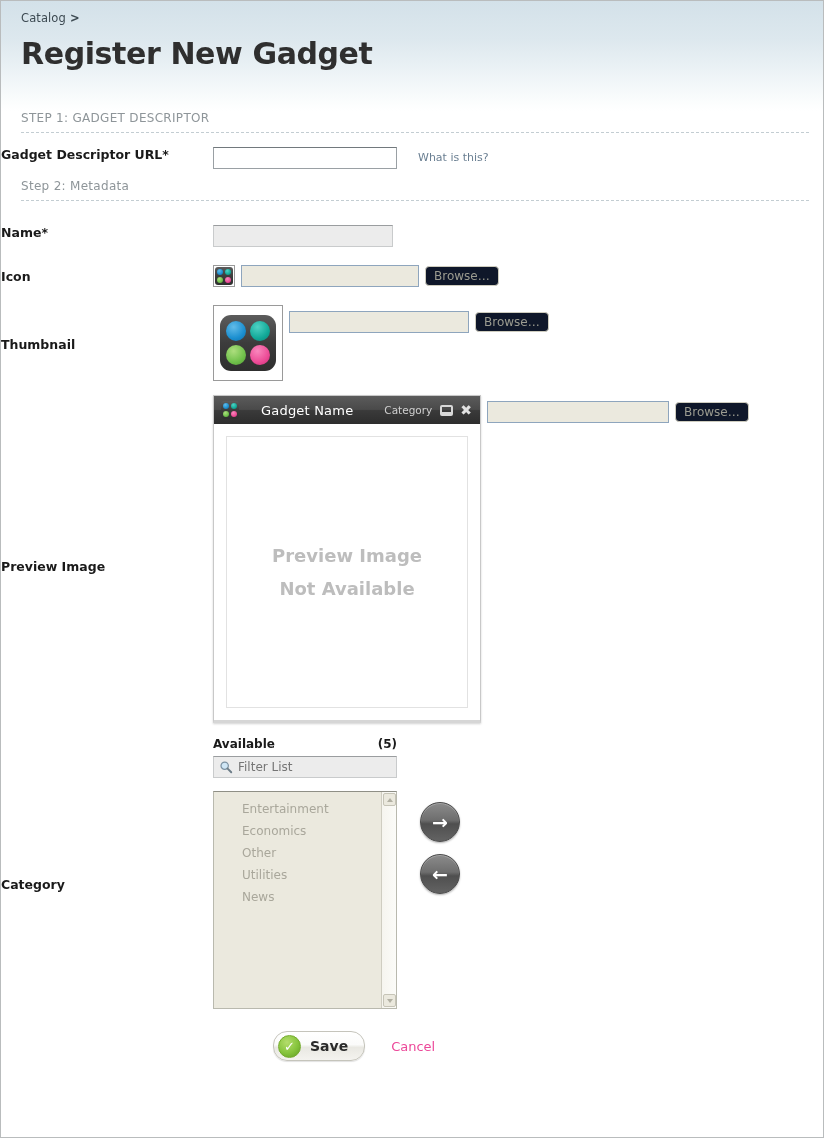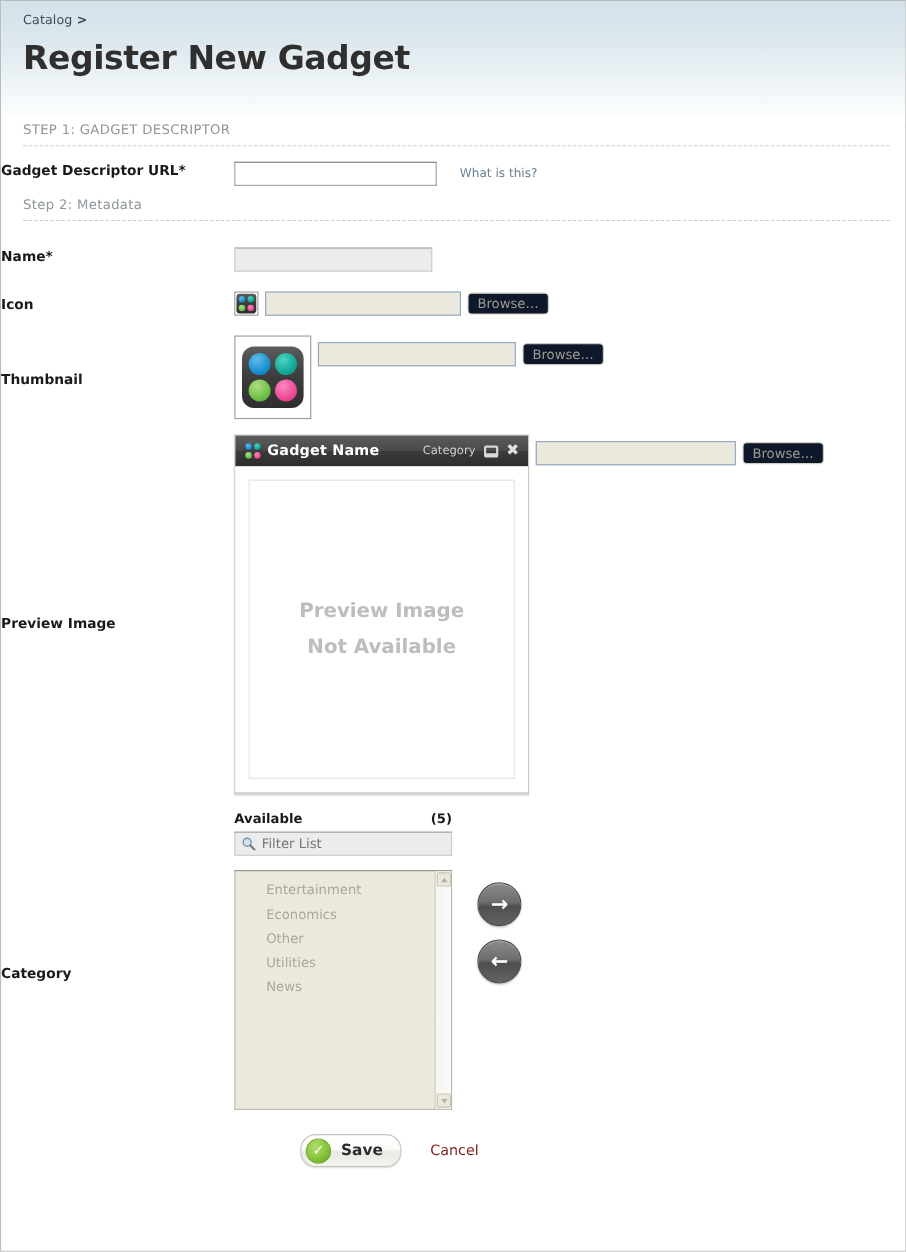--- a/index.html
+++ b/index.html
@@ -171,22 +171,22 @@
     height: 28px;
     background: linear-gradient(to bottom, #5b5b5b 0%, #4a4a4a 48%, #3a3a3a 52%, #2d2d2d 100%);
     display: flex;
     align-items: center;
     padding: 0 8px 0 7px;
     box-sizing: border-box;
   }
   .gadget-title {
     color: #ffffff;
     font-size: 13px;
-    font-weight: bold;
-    margin-left: 4px;
+    font-weight: normal;
+    margin-left: 22px;
     letter-spacing: .2px;
   }
   .gt-spacer { flex: 1 1 auto; }
   .gt-settings { color: #cfcfcf; font-size: 10.5px; margin-right: 8px; }
   .gt-min {
     width: 13px; height: 11px;
     border: 2px solid #d8d8d8;
     border-radius: 2px;
     border-bottom-width: 4px;
     box-sizing: border-box;
@@ -207,21 +207,21 @@
     align-items: center; justify-content: center;
     color: #bdbdbd;
     font-size: 18px;
     font-weight: bold;
     line-height: 33px;
     background: #ffffff;
   }
 
   
   .picker { display: flex; align-items: flex-start; }
-  .picker-col { width: 198px; }
+  .picker-col { width: 184px; }
   .picker-head {
     display: flex; justify-content: space-between;
     font-size: 12px; font-weight: bold; color: #1a1a1a;
     padding-bottom: 5px;
   }
   .filter-wrap {
     position: relative;
     height: 22px;
     margin-bottom: 13px;
   }
@@ -325,21 +325,21 @@
     border: 1px solid #74ab2c;
     display: flex; align-items: center; justify-content: center;
     margin-right: 9px;
     flex: 0 0 auto;
   }
   .save-check .tick { color: #ffffff; font-size: 13px; line-height: 13px; font-weight: bold; }
   .save-text { font-size: 14px; font-weight: bold; color: #2b2b2b; }
   .cancel-link {
     margin-left: 26px;
     font-size: 13px;
-    color: #7f1d1d;
+    color: #ec4899;
     text-decoration: none;
     cursor: pointer;
   }
 </style>
 </head>
 <body>
 
 <div class="page">
 
   <div class="header">

